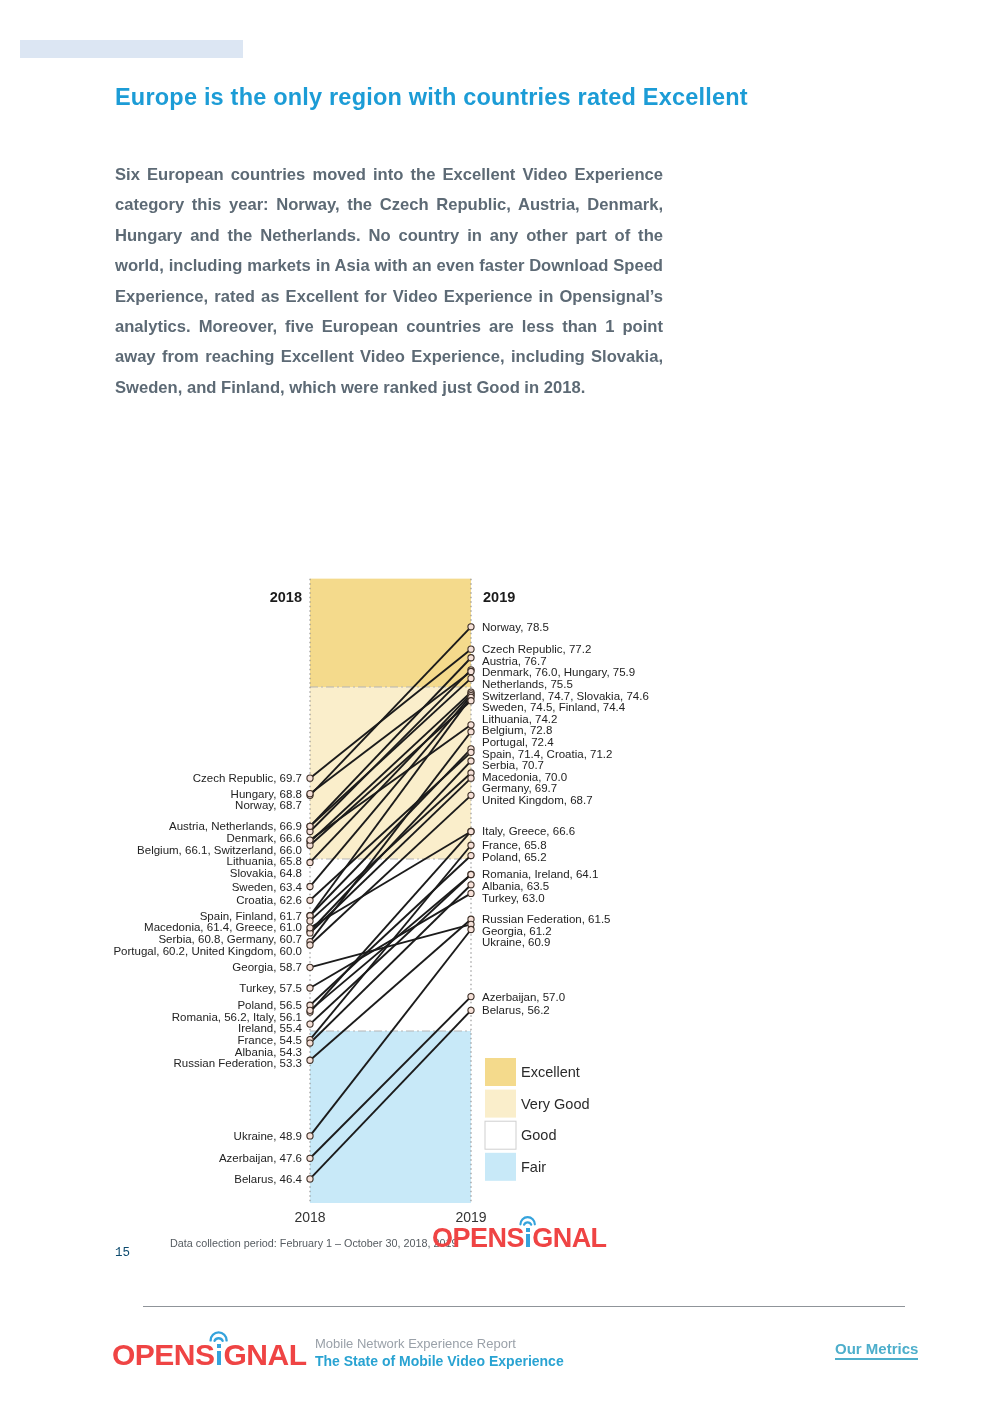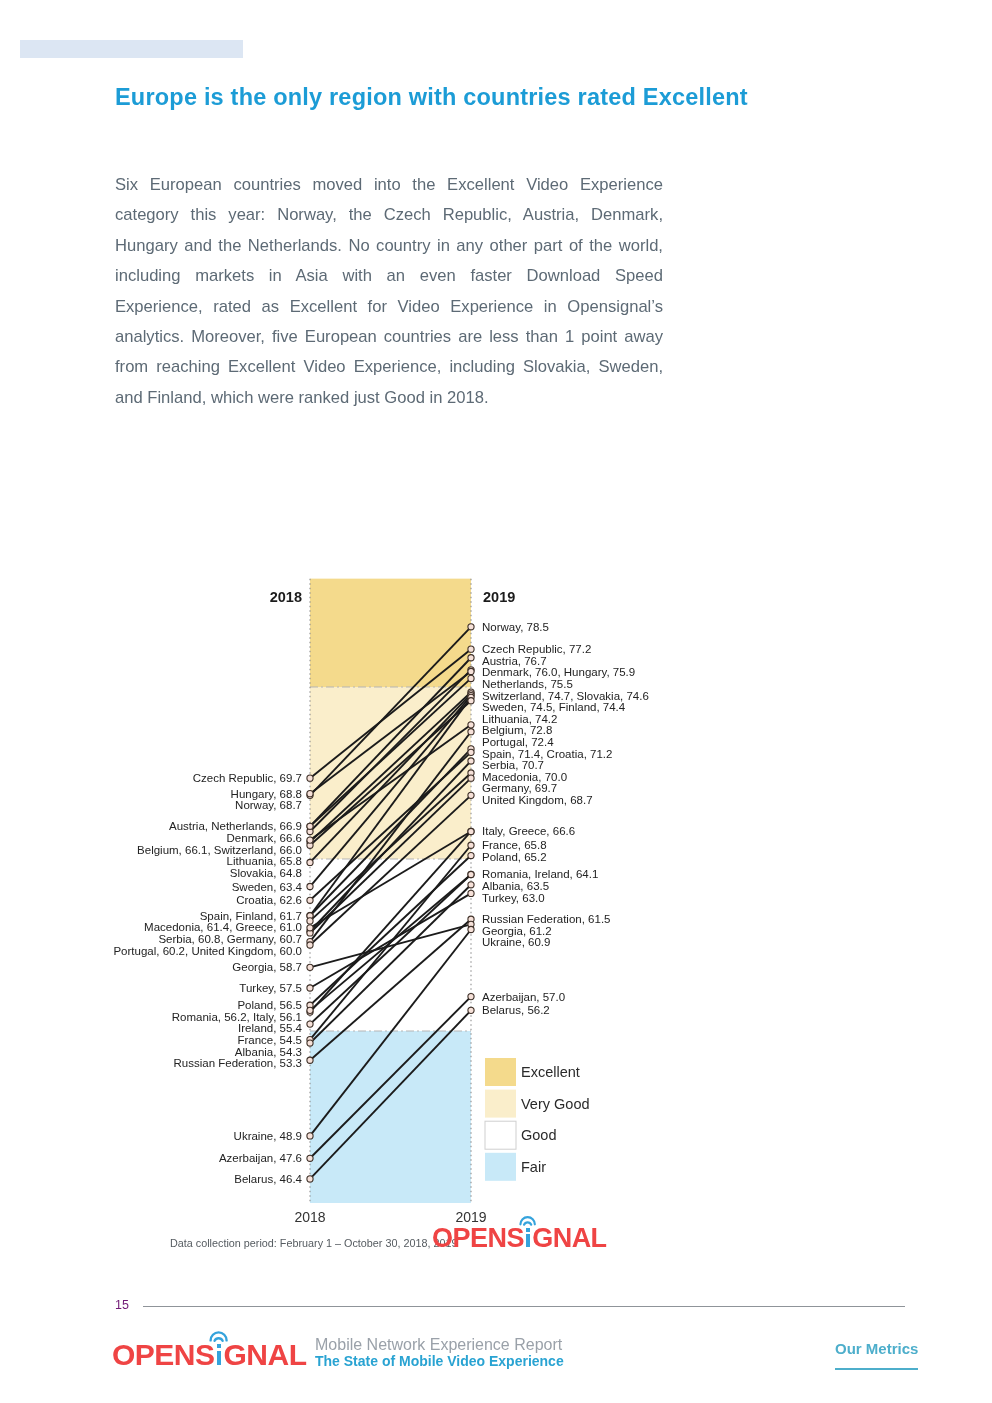--- a/index.html
+++ b/index.html
@@ -8,45 +8,45 @@
 
   .top-bar{position:absolute;left:5px;top:40px;width:223px;height:18px;background:#dce6f3;}
 
   h1.title{position:absolute;left:100px;top:82px;width:800px;margin:0;
            font-size:23.5px;line-height:31px;font-weight:700;color:#1c9cd6;
            letter-spacing:.2px;}
 
   p.body{position:absolute;left:100px;width:548px;margin:0;
          font-size:16.6px;line-height:30.4px;color:#5d6a75;
          text-align:justify;}
-  #para1{top:170px;}
+  #para1{top:160px;font-weight:bold;}
   #para2{top:424px;}
 
   #slope-chart{position:absolute;left:0;top:570px;width:992px;height:700px;}
 
   .footnote{position:absolute;left:155px;top:1237px;font-size:10.8px;color:#555b60;}
 
   
   .oslogo{position:absolute;white-space:nowrap;font-weight:700;color:#24455e;
           letter-spacing:-0.5px;}
   .oslogo .os-part{color:#ef4444;}
   .oslogo .os-i{display:inline-block;position:relative;width:.30em;height:.72em;}
   .oslogo .os-stem{position:absolute;left:.07em;bottom:0;width:.16em;height:.47em;background:#35a3dc;}
   .oslogo .os-dot{position:absolute;left:.07em;bottom:.56em;width:.16em;height:.15em;background:#35a3dc;}
   .oslogo .os-arcs{position:absolute;left:-.17em;bottom:.78em;width:.64em;height:.40em;overflow:visible;}
   #chart-logo{left:417px;top:1223px;font-size:27px;}
   #footer-logo{left:97px;top:1338px;font-size:30px;}
 
-  .pagenum{position:absolute;left:100px;top:1298px;font-size:12.5px;color:#701a75;}
+  .pagenum{position:absolute;left:100px;top:1246px;font-size:12.5px;color:#0c4a6e;font-family:Liberation Mono, monospace;}
   .footer-rule{position:absolute;left:128px;top:1306px;width:762px;height:1px;background:#8f9499;}
-  .report-line1{position:absolute;left:300px;top:1336px;font-size:16px;color:#9aa1a9;}
+  .report-line1{position:absolute;left:300px;top:1336px;font-size:13px;color:#9aa1a9;}
   .report-line2{position:absolute;left:300px;top:1353px;font-size:14px;font-weight:700;color:#29a3d2;}
   .our-metrics{position:absolute;left:820px;top:1340px;font-size:15px;font-weight:700;
                color:#4daecb;text-decoration:none;border-bottom:2px solid #4daecb;
-               padding-bottom:11px;cursor:pointer;}
+               padding-bottom:1px;cursor:pointer;}
 </style>
 </head>
 <body>
 
 <div class="page">
 
   <div class="top-bar"></div>
 
   <h1 class="title"><span>Europe is the only region with countries rated Excellent</span><br></h1>
 

